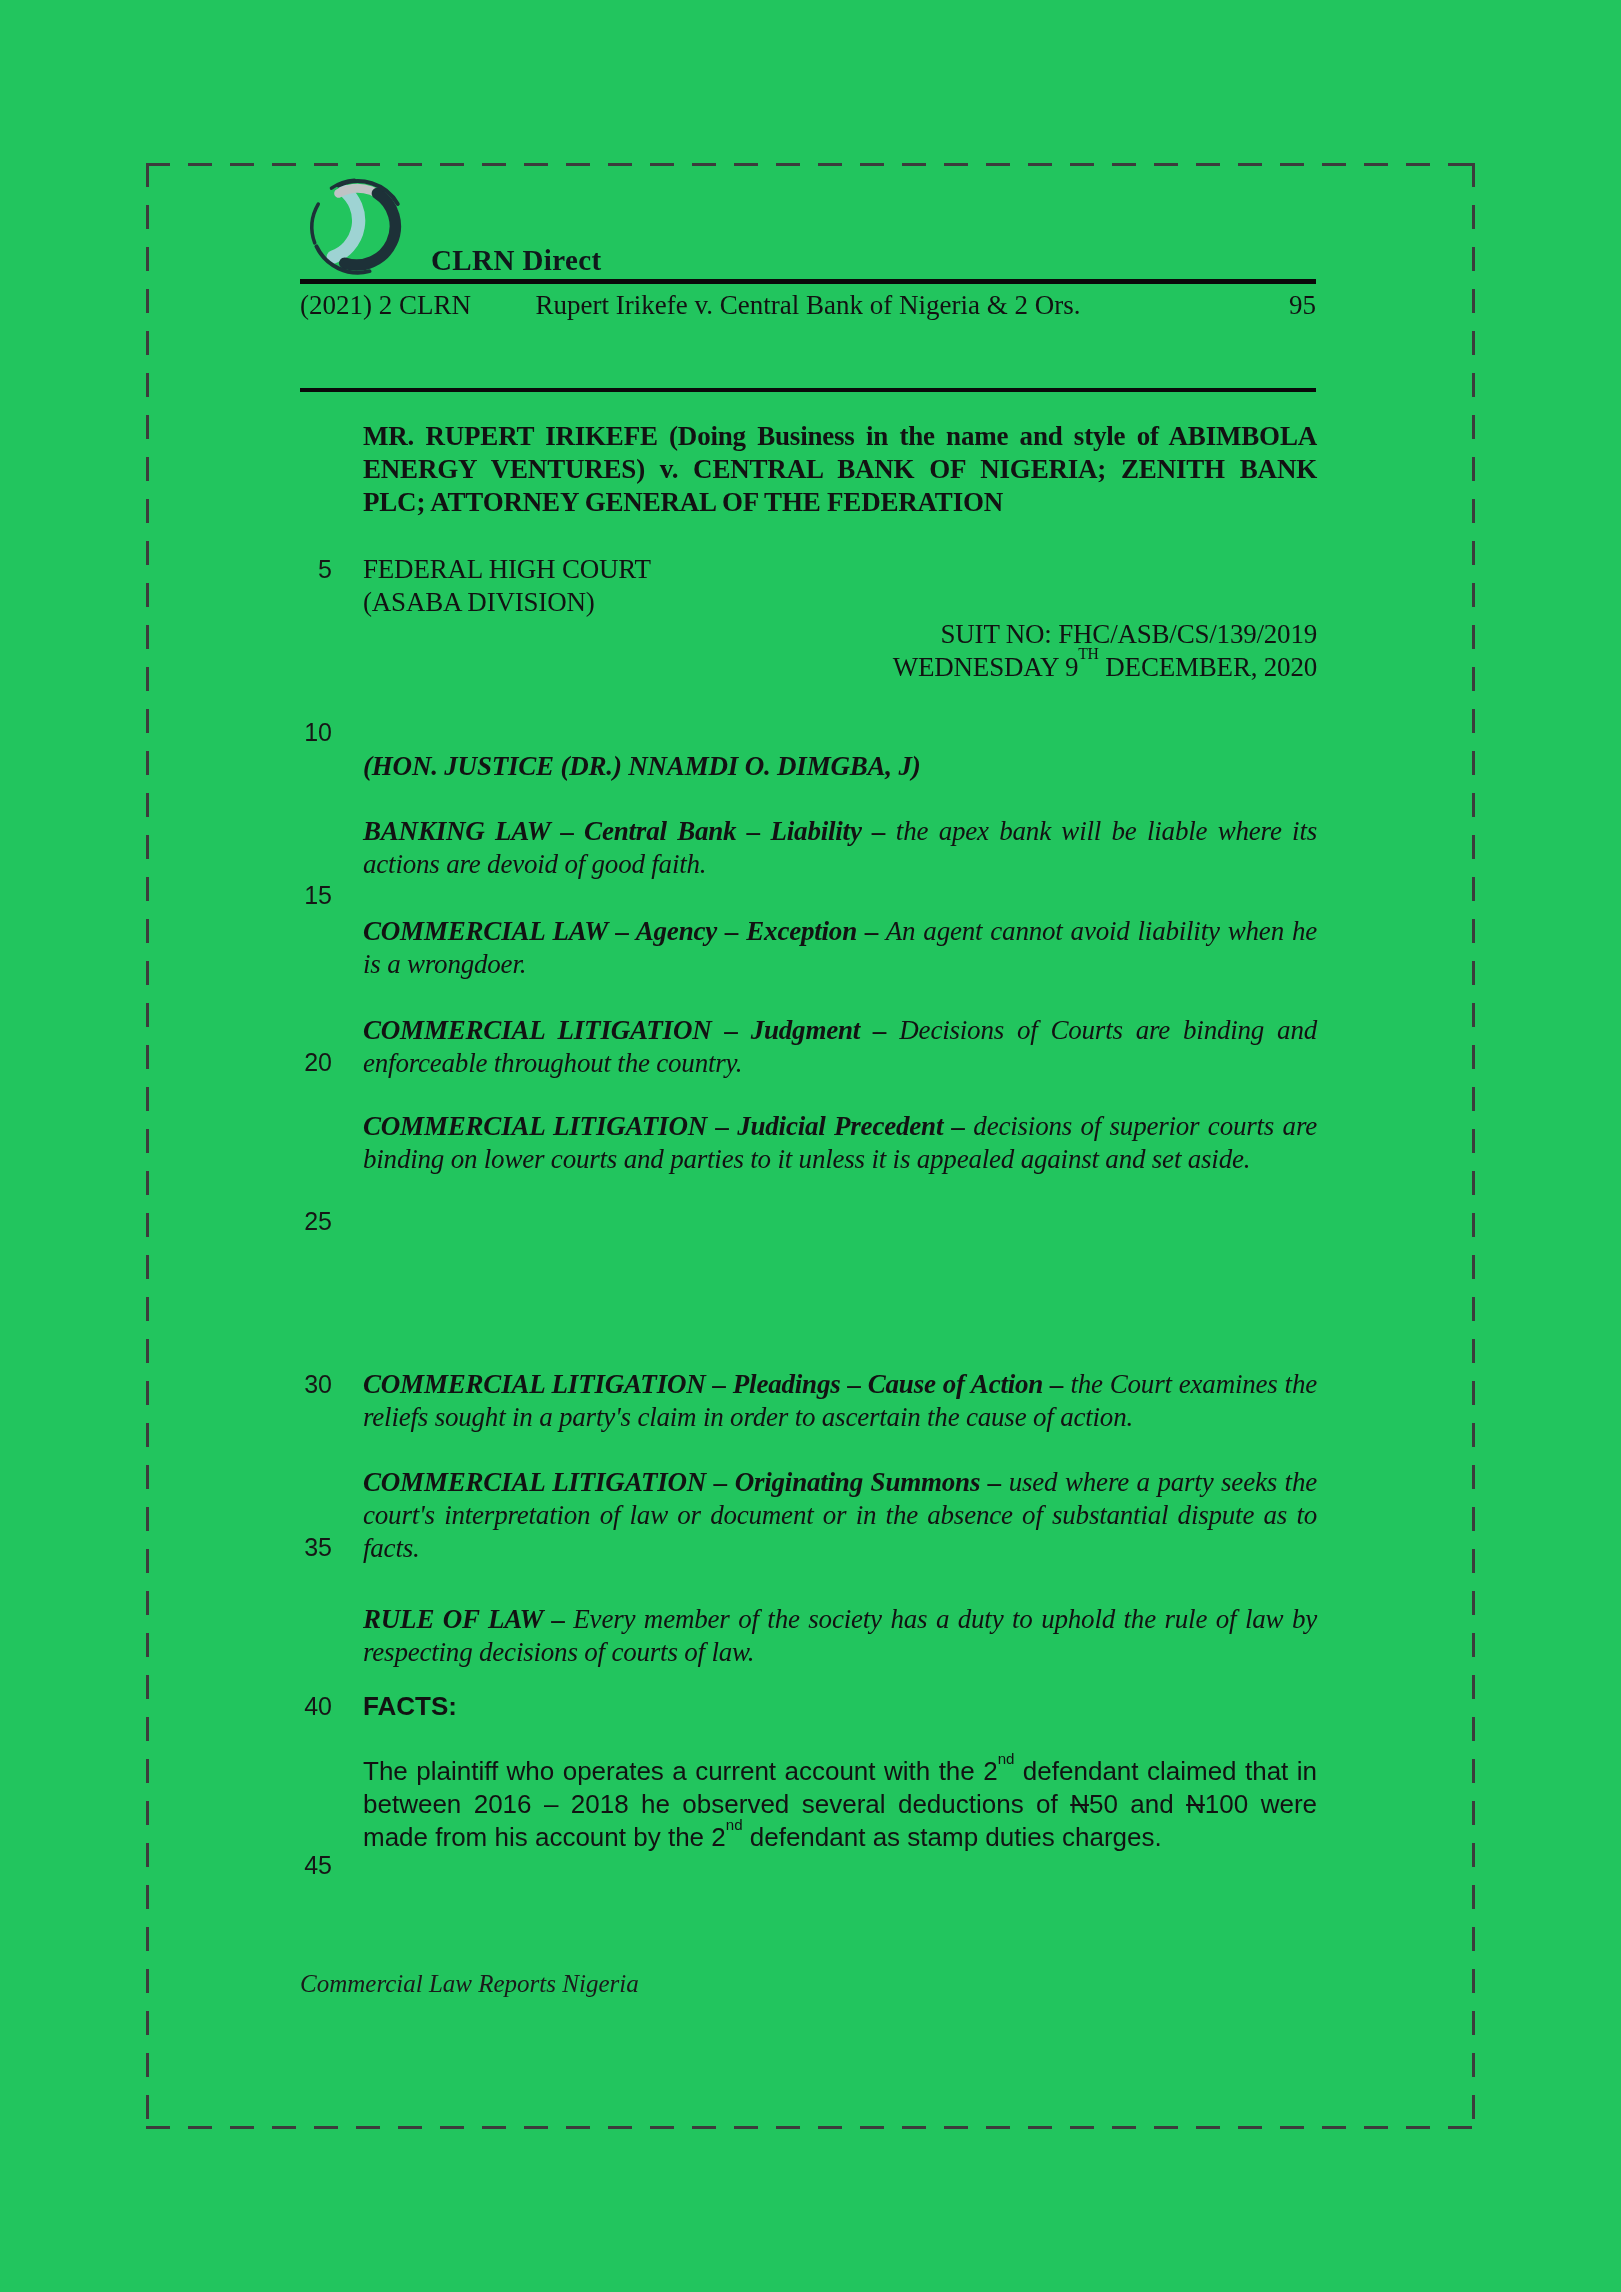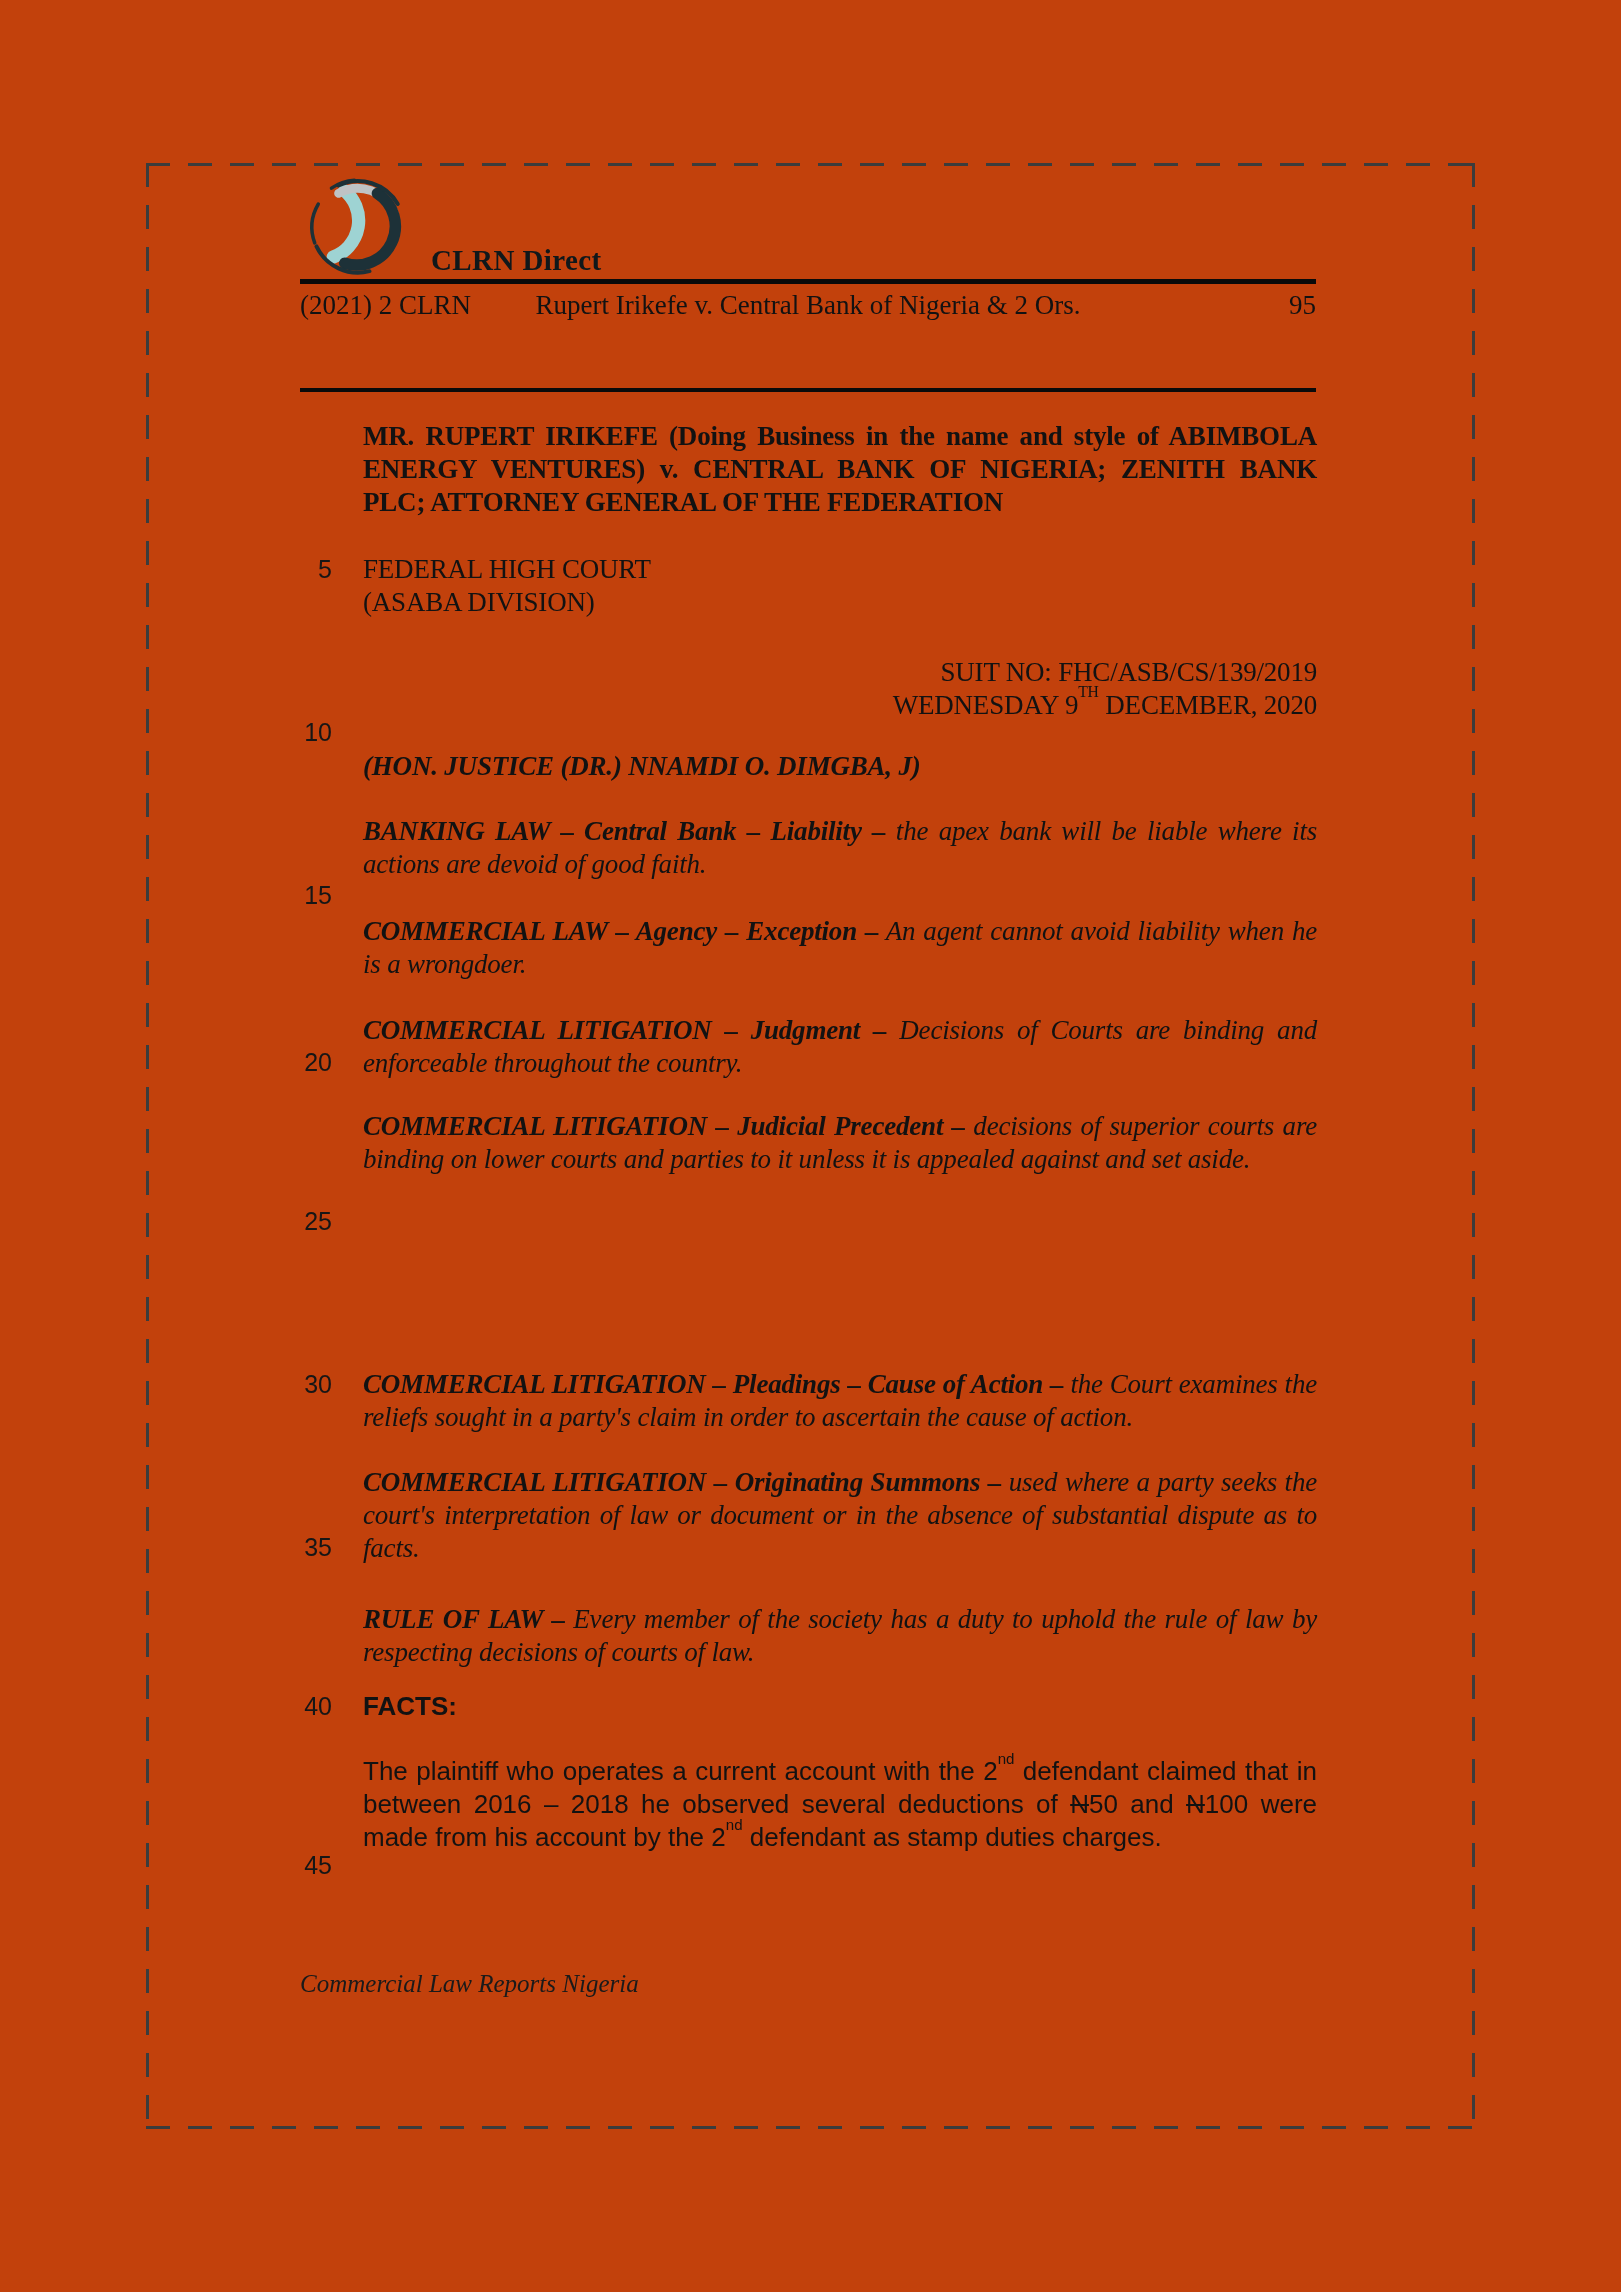--- a/index.html
+++ b/index.html
@@ -1,19 +1,19 @@
 <!DOCTYPE html>
 <html style="font-size:14.3px"><head>
 <meta charset="utf-8">
 <style>
   html,body{margin:0;padding:0;background:#ffffff;}
   .page{
     position:relative;
     width:1621px;height:2293px;
-    background:#c2410c;
+    background:#22c55e;
     overflow:hidden;
     font-family:"Liberation Serif", serif;
     color:#121212;
   }
   
   .b-top,.b-bottom{position:absolute;height:2.7px;background:repeating-linear-gradient(to right,#3c3c3c 0 24px,transparent 24px 42px);}
   .b-left,.b-right{position:absolute;width:2.7px;background:repeating-linear-gradient(to bottom,#3c3c3c 0 24px,transparent 24px 42px);}
   .b-top{left:146px;top:163px;width:1329px;}
   .b-bottom{left:146px;top:2126px;width:1329px;}
   .b-left{left:146px;top:163px;height:1966px;}
@@ -32,21 +32,21 @@
 
   .header-row{position:absolute;left:300px;top:287px;width:1016px;height:36px;font-size:27px;line-height:36px;}
   .header-row .cite{position:absolute;left:0;top:0;}
   .header-row .case{position:absolute;left:0;top:0;width:100%;text-align:center;}
   .header-row .pageno{position:absolute;right:0;top:0;}
 
   .col{position:absolute;left:363px;width:954px;font-size:27px;line-height:33px;letter-spacing:-0.2px;}
 
   .title{top:420px;font-weight:700;text-align:justify;}
   .court{top:553px;}
-  .suit{top:656px;text-align:right;}
+  .suit{top:618px;text-align:right;}
   .judge{top:750px;font-style:italic;font-weight:700;}
 
   .headnote{text-align:justify;font-style:italic;margin:0;}
   .headnote .catch{font-weight:700;}
   .hn1{top:815px;} .hn2{top:915px;} .hn3{top:1014px;} .hn4{top:1110px;}
   .hn5{top:1239px;} .hn6{top:1368px;} .hn7{top:1466px;} .hn8{top:1603px;}
 
   .facts-heading{top:1690px;font-family:"Liberation Sans",sans-serif;font-weight:700;font-size:26px;letter-spacing:0;}
   .facts-para{top:1755px;font-family:"Liberation Sans",sans-serif;font-size:26px;line-height:33px;text-align:justify;letter-spacing:0;}
   .naira{text-decoration:line-through;}

